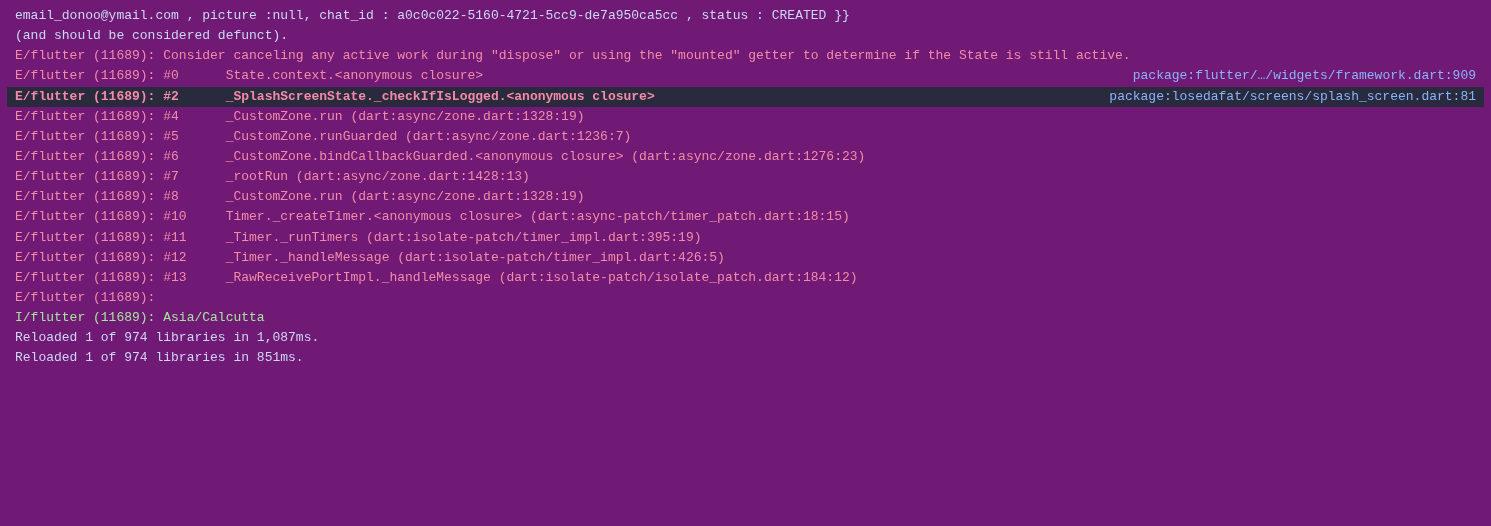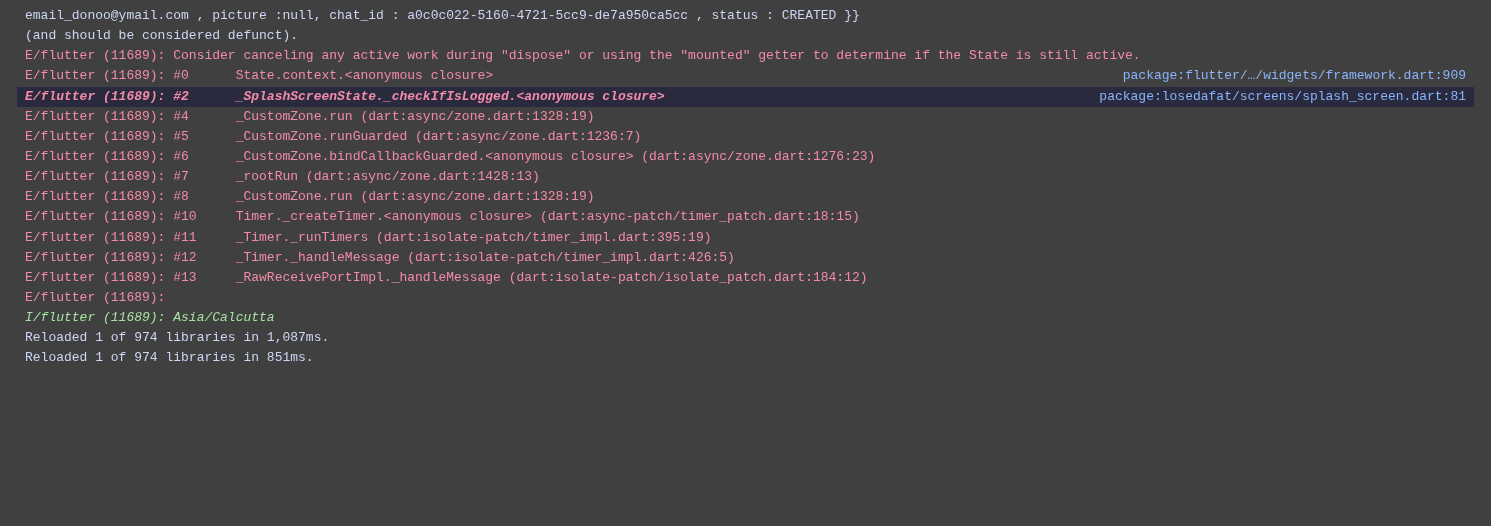--- a/index.html
+++ b/index.html
@@ -10,40 +10,40 @@
     body {
       background-color: #1e1e2e;
       font-family: 'Courier New', Courier, monospace;
       font-size: 13px;
       color: #cdd6f4;
       width: 1491px;
       min-height: 526px;
       overflow-x: hidden;
     }
     .console {
-      background-color: #404040;
-      padding: 6px 17px;
+      background-color: #701a75;
+      padding: 6px 7px;
       width: 100%;
       min-height: 526px;
     }
     .line {
       display: flex;
       white-space: pre;
       line-height: 1.55;
       padding: 0 8px;
     }
     .line-text {
       flex: 1;
       overflow: hidden;
     }
     .error { color: #f38ba8; }
-    .info { color: #a6e3a1; font-style: italic; }
+    .info { color: #a6e3a1; }
     .normal { color: #cdd6f4; }
     .link { color: #89b4fa; }
-    .bold { font-weight: bold; font-style: italic; }
+    .bold { font-weight: bold; }
     .highlight-line {
       background-color: #2a2a3e;
     }
   </style>
 </head>
 <body>
 
 <div class="console" id="console-container">
 <div class="line"><span class="line-text normal">email_donoo@ymail.com , picture :null, chat_id : a0c0c022-5160-4721-5cc9-de7a950ca5cc , status : CREATED }}</span></div>
     <div class="line"><span class="line-text normal">(and should be considered defunct).</span></div>

